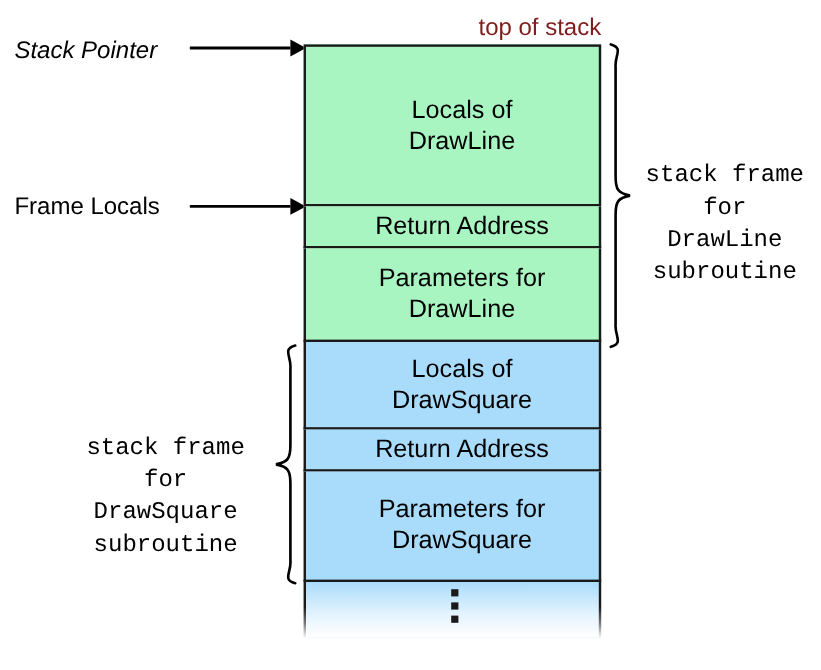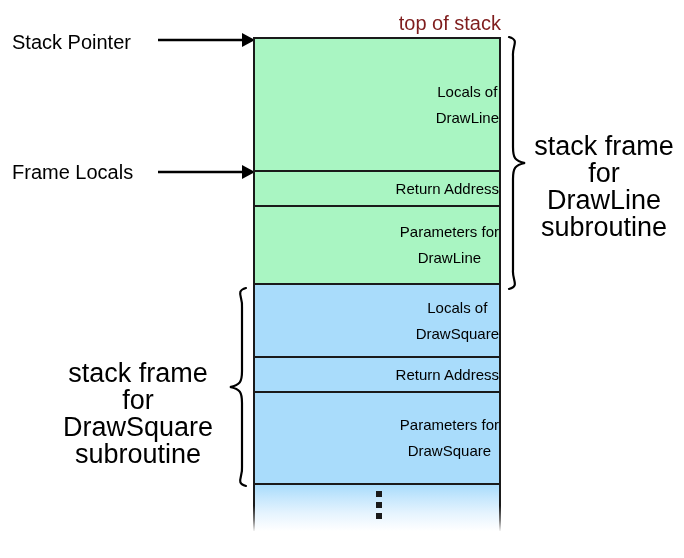--- a/index.html
+++ b/index.html
@@ -35,23 +35,23 @@
 
   .cell {
     position: absolute;
     left: 0;
     width: 248px;
     box-sizing: border-box;
     border-left: 2px solid #1a1a1a;
     border-right: 2px solid #1a1a1a;
     display: flex;
     align-items: center;
-    justify-content: flex-end;
+    justify-content: center;
     text-align: center;
-    font-size: 15px;
+    font-size: 21px;
     line-height: 26px;
     color: #000;
     padding-left: 16px;
   }
   .cell.green  { background: #a9f5c2; }
   .cell.blue   { background: #a9dcfb; }
   .cell.topline  { border-top: 2px solid #1a1a1a; }
   .cell.botline  { border-bottom: 2px solid #1a1a1a; }
 
   .cell .lbl { display: block; }
@@ -86,44 +86,45 @@
     color: #000;
   }
   .arrow {
     position: absolute;
     height: 16px;
   }
 
   
   .caption {
     position: absolute;
-    font-size: 27px;
+    font-size: 20px;
     line-height: 27px;
     text-align: center;
     color: #000;
     white-space: pre-line;
+    font-family: Liberation Mono, monospace;
   }
   .top-caption {
     position: absolute;
     font-size: 20px;
     line-height: 24px;
     text-align: right;
     color: #7f1d1d;
     white-space: nowrap;
   }
   .brace { position: absolute; }
 </style>
 </head>
 <body>
 
 <div class="diagram">
 
   <div class="top-caption" style="left:253px; top:11px; width:248px;">top of stack</div>
 
-  <div class="ptr-label" style="left:12px; top:30px;">Stack Pointer</div>
+  <div class="ptr-label" style="left:12px; top:30px;font-style:italic;">Stack Pointer</div>
   <svg class="arrow" style="left:158px; top:30px; width:98px; height:20px;" viewBox="0 0 98 20">
     <line x1="0" y1="10" x2="84" y2="10" stroke="#000" stroke-width="2.4"></line>
     <polygon points="84,3 97,10 84,17" fill="#000"></polygon>
   </svg>
 
   <div class="ptr-label" style="left:12px; top:160px;">Frame Locals</div>
   <svg class="arrow" style="left:158px; top:161px; width:98px; height:20px;" viewBox="0 0 98 20">
     <line x1="0" y1="11" x2="84" y2="11" stroke="#000" stroke-width="2.4"></line>
     <polygon points="84,4 97,11 84,18" fill="#000"></polygon>
   </svg>

